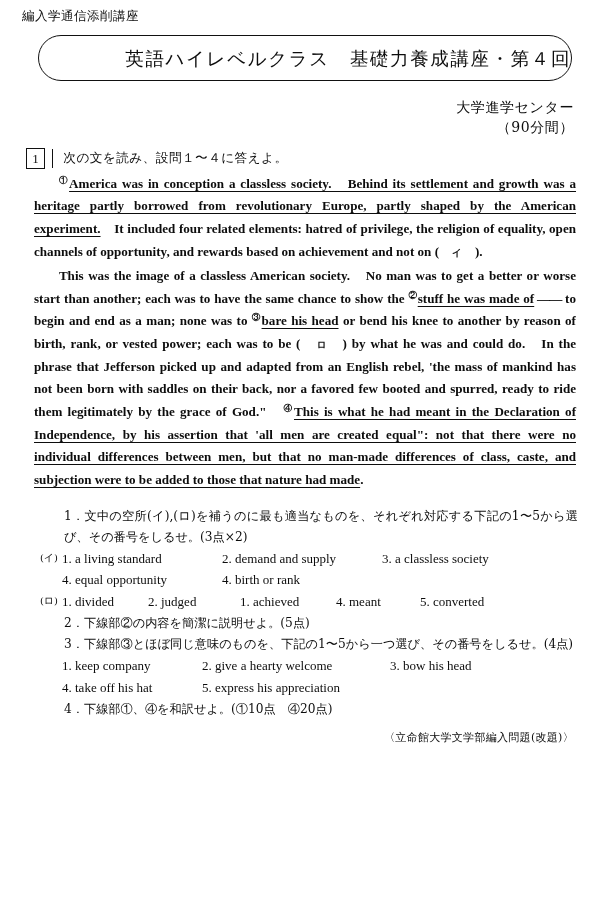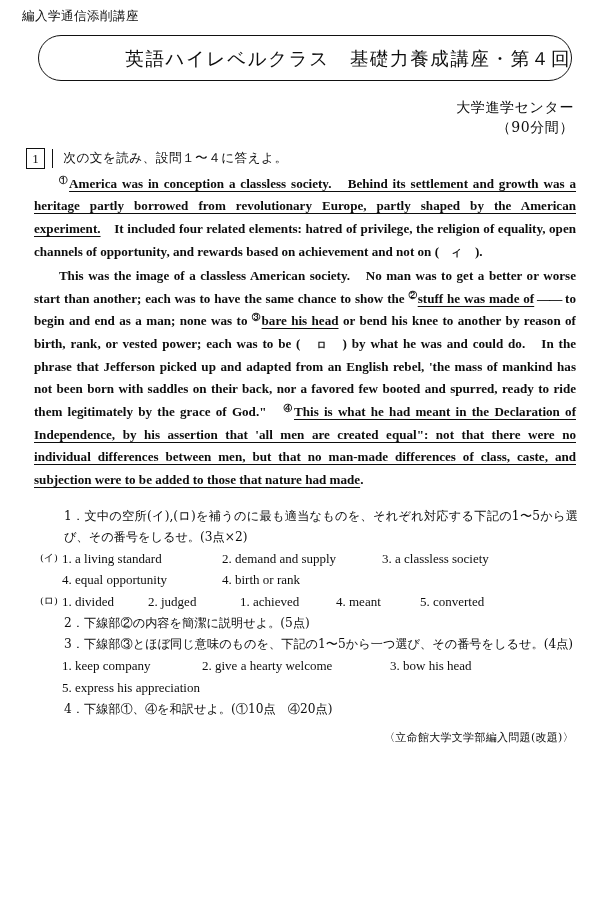--- a/index.html
+++ b/index.html
@@ -224,20 +224,21 @@
 
     <div class="choices">
       <div class="choice-row">
         <span class="choice-tag blank">(イ)</span>
         <span class="ci" style="width:140px">1. keep company</span>
         <span class="ci" style="width:188px">2. give a hearty welcome</span>
         <span class="ci">3. bow his head</span>
       </div>
       <div class="choice-row">
         <span class="choice-tag blank">(イ)</span>
+        <span class="ci" style="width:140px">4. take off his hat</span>
         <span class="ci">5. express his appreciation</span>
       </div>
     </div>
 
     <div class="q-wrap q-item">
       <span>4．下線部①、④を和訳せよ。(①10点　④20点)</span>
     </div>
 
   </div>
 

